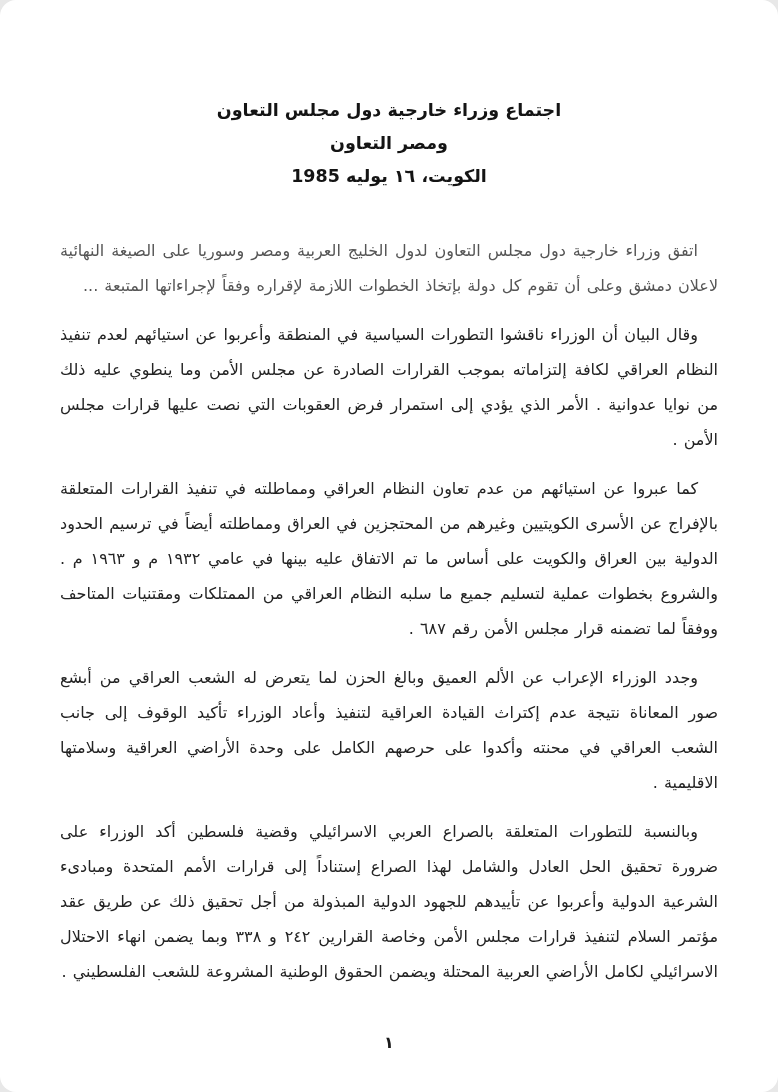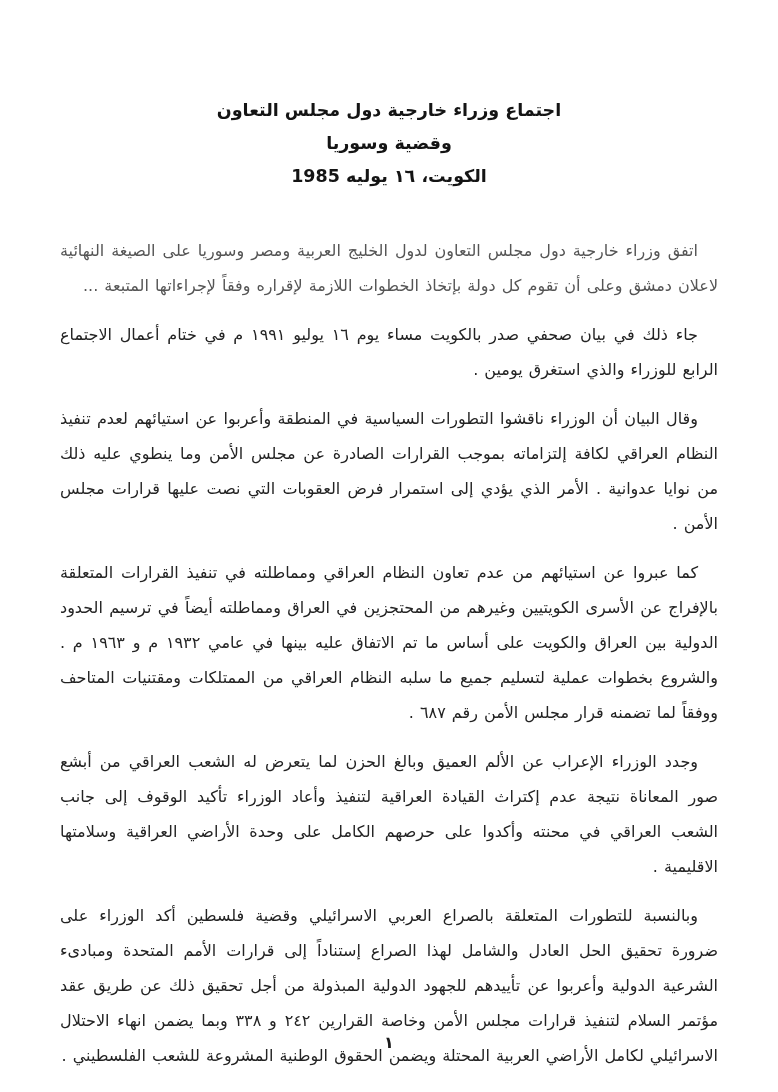--- a/index.html
+++ b/index.html
@@ -11,20 +11,21 @@
     position: relative;
     width: 778px;
     height: 1092px;
     margin: 0 auto;
     background: #ffffff;
     direction: rtl;
     font-family: "DejaVu Sans", sans-serif;
     color: #222222;
     overflow: hidden;
     box-sizing: border-box;
+    border-radius: 16px;
   }
   .title-block {
     padding-top: 94px;
     text-align: center;
   }
   .title-line {
     font-size: 17.5px;
     font-weight: bold;
     line-height: 33px;
     color: #141414;
@@ -56,27 +57,26 @@
     font-weight: bold;
   }
 </style>
 </head>
 <body>
 
 <div class="page">
 
   <header class="title-block">
     <div class="title-line">اجتماع وزراء خارجية دول مجلس التعاون</div>
-    <div class="title-line">وقضية وسوريا</div>
+    <div class="title-line">ومصر التعاون</div>
     <div class="title-line">الكويت، ١٦ يوليه 1985</div>
   </header>
 
   <main class="content">
     <p class="para faint">اتفق وزراء خارجية دول مجلس التعاون لدول الخليج العربية ومصر وسوريا على الصيغة النهائية لاعلان دمشق وعلى أن تقوم كل دولة بإتخاذ الخطوات اللازمة لإقراره وفقاً لإجراءاتها المتبعة ...</p>
-    <p class="para">جاء ذلك في بيان صحفي صدر بالكويت مساء يوم ١٦ يوليو ١٩٩١ م في ختام أعمال الاجتماع الرابع للوزراء والذي استغرق يومين .</p>
     <p class="para">وقال البيان أن الوزراء ناقشوا التطورات السياسية في المنطقة وأعربوا عن استيائهم لعدم تنفيذ النظام العراقي لكافة إلتزاماته بموجب القرارات الصادرة عن مجلس الأمن وما ينطوي عليه ذلك من نوايا عدوانية . الأمر الذي يؤدي إلى استمرار فرض العقوبات التي نصت عليها قرارات مجلس الأمن .</p>
     <p class="para">كما عبروا عن استيائهم من عدم تعاون النظام العراقي ومماطلته في تنفيذ القرارات المتعلقة بالإفراج عن الأسرى الكويتيين وغيرهم من المحتجزين في العراق ومماطلته أيضاً في ترسيم الحدود الدولية بين العراق والكويت على أساس ما تم الاتفاق عليه بينها في عامي ١٩٣٢ م و ١٩٦٣ م . والشروع بخطوات عملية لتسليم جميع ما سلبه النظام العراقي من الممتلكات ومقتنيات المتاحف ووفقاً لما تضمنه قرار مجلس الأمن رقم ٦٨٧ .</p>
     <p class="para">وجدد الوزراء الإعراب عن الألم العميق وبالغ الحزن لما يتعرض له الشعب العراقي من أبشع صور المعاناة نتيجة عدم إكتراث القيادة العراقية لتنفيذ وأعاد الوزراء تأكيد الوقوف إلى جانب الشعب العراقي في محنته وأكدوا على حرصهم الكامل على وحدة الأراضي العراقية وسلامتها الاقليمية .</p>
     <p class="para">وبالنسبة للتطورات المتعلقة بالصراع العربي الاسرائيلي وقضية فلسطين أكد الوزراء على ضرورة تحقيق الحل العادل والشامل لهذا الصراع إستناداً إلى قرارات الأمم المتحدة ومبادىء الشرعية الدولية وأعربوا عن تأييدهم للجهود الدولية المبذولة من أجل تحقيق ذلك عن طريق عقد مؤتمر السلام لتنفيذ قرارات مجلس الأمن وخاصة القرارين ٢٤٢ و ٣٣٨ وبما يضمن انهاء الاحتلال الاسرائيلي لكامل الأراضي العربية المحتلة ويضمن الحقوق الوطنية المشروعة للشعب الفلسطيني .</p>
   </main>
 
   <footer class="page-number">١</footer>
 
 </div>
 

